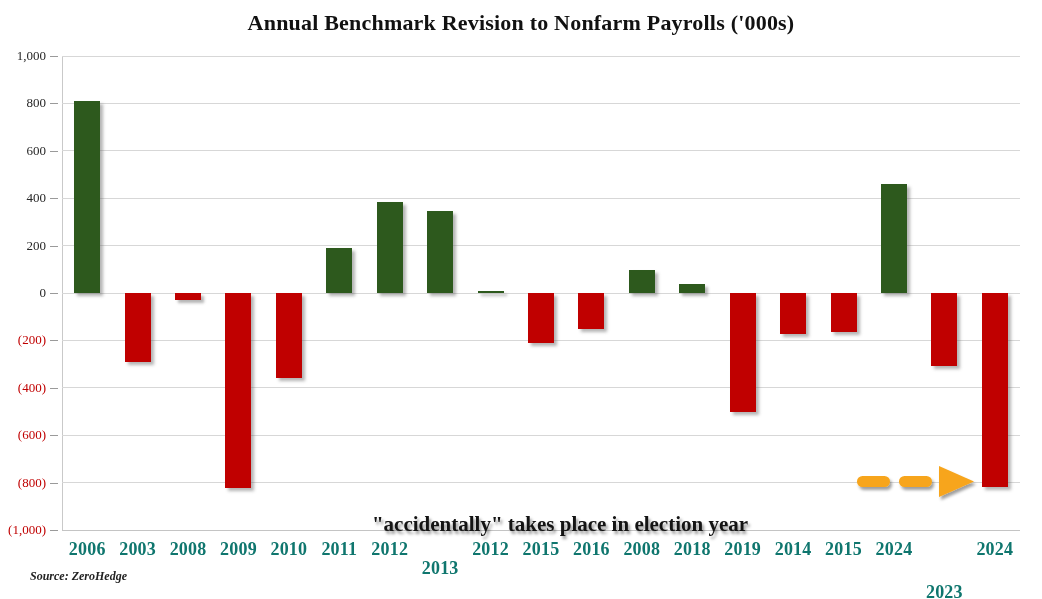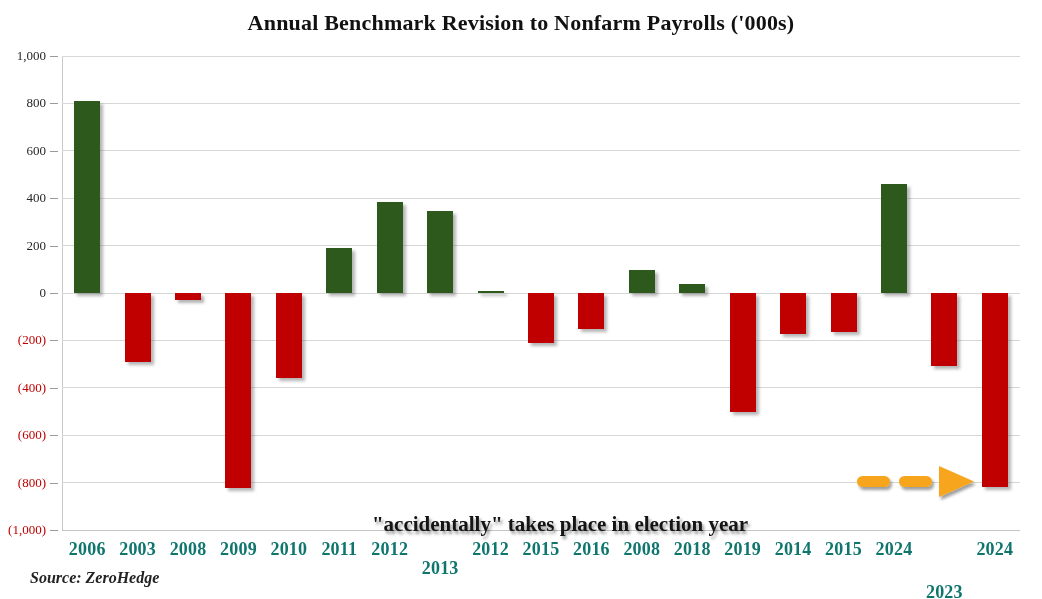--- a/index.html
+++ b/index.html
@@ -24,21 +24,21 @@
   .xlabel{
     position:absolute;top:539px;text-align:center;font-size:18px;
     color:#0f766e;font-weight:bold;letter-spacing:.2px;
   }
   .annotation{
     position:absolute;left:250px;top:452px;width:620px;text-align:center;
     font-size:21px;font-weight:bold;color:#141414;line-height:1.38;
     text-shadow:2px 3px 3px rgba(0,0,0,.40);white-space:pre-wrap;
   }
   .source-note{
-    position:absolute;left:30px;top:569px;font-size:16px;font-style:italic;
+    position:absolute;left:30px;top:569px;font-size:12px;font-style:italic;
     font-weight:bold;color:#222;
   }
   #arrow-svg{position:absolute;left:853px;top:462px;}
 </style>
 </head>
 <body>
 
 <div id="stage">
 
   <div class="chart-title">Annual Benchmark Revision to Nonfarm Payrolls ('000s)</div>

